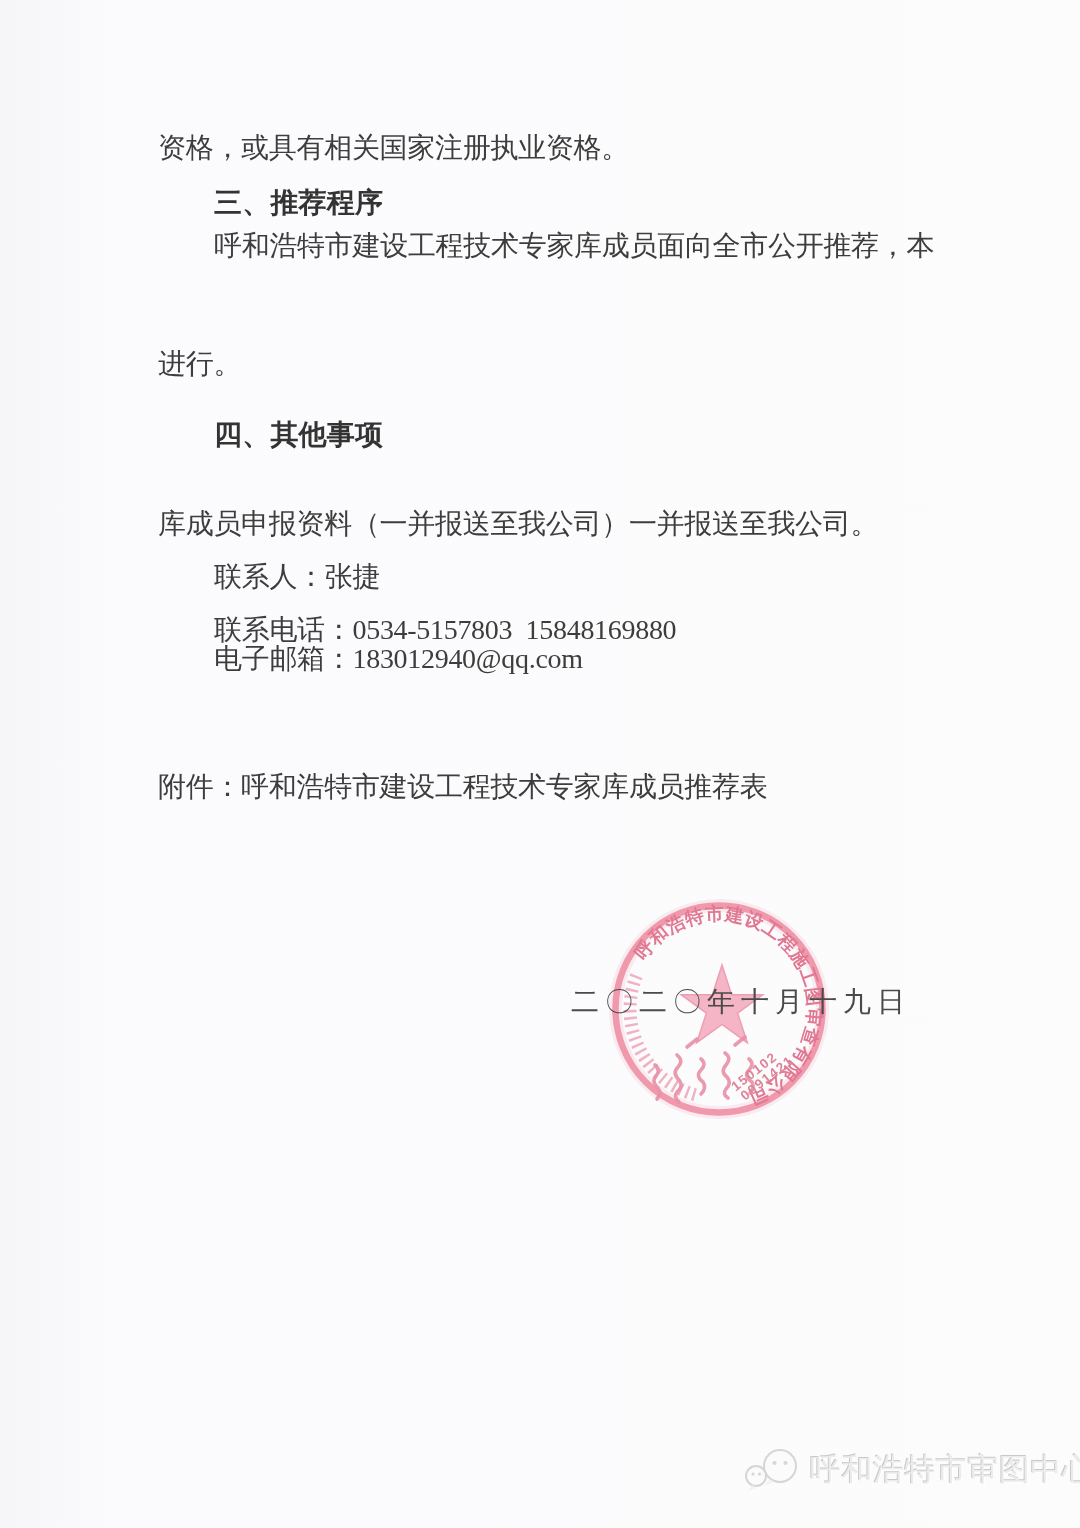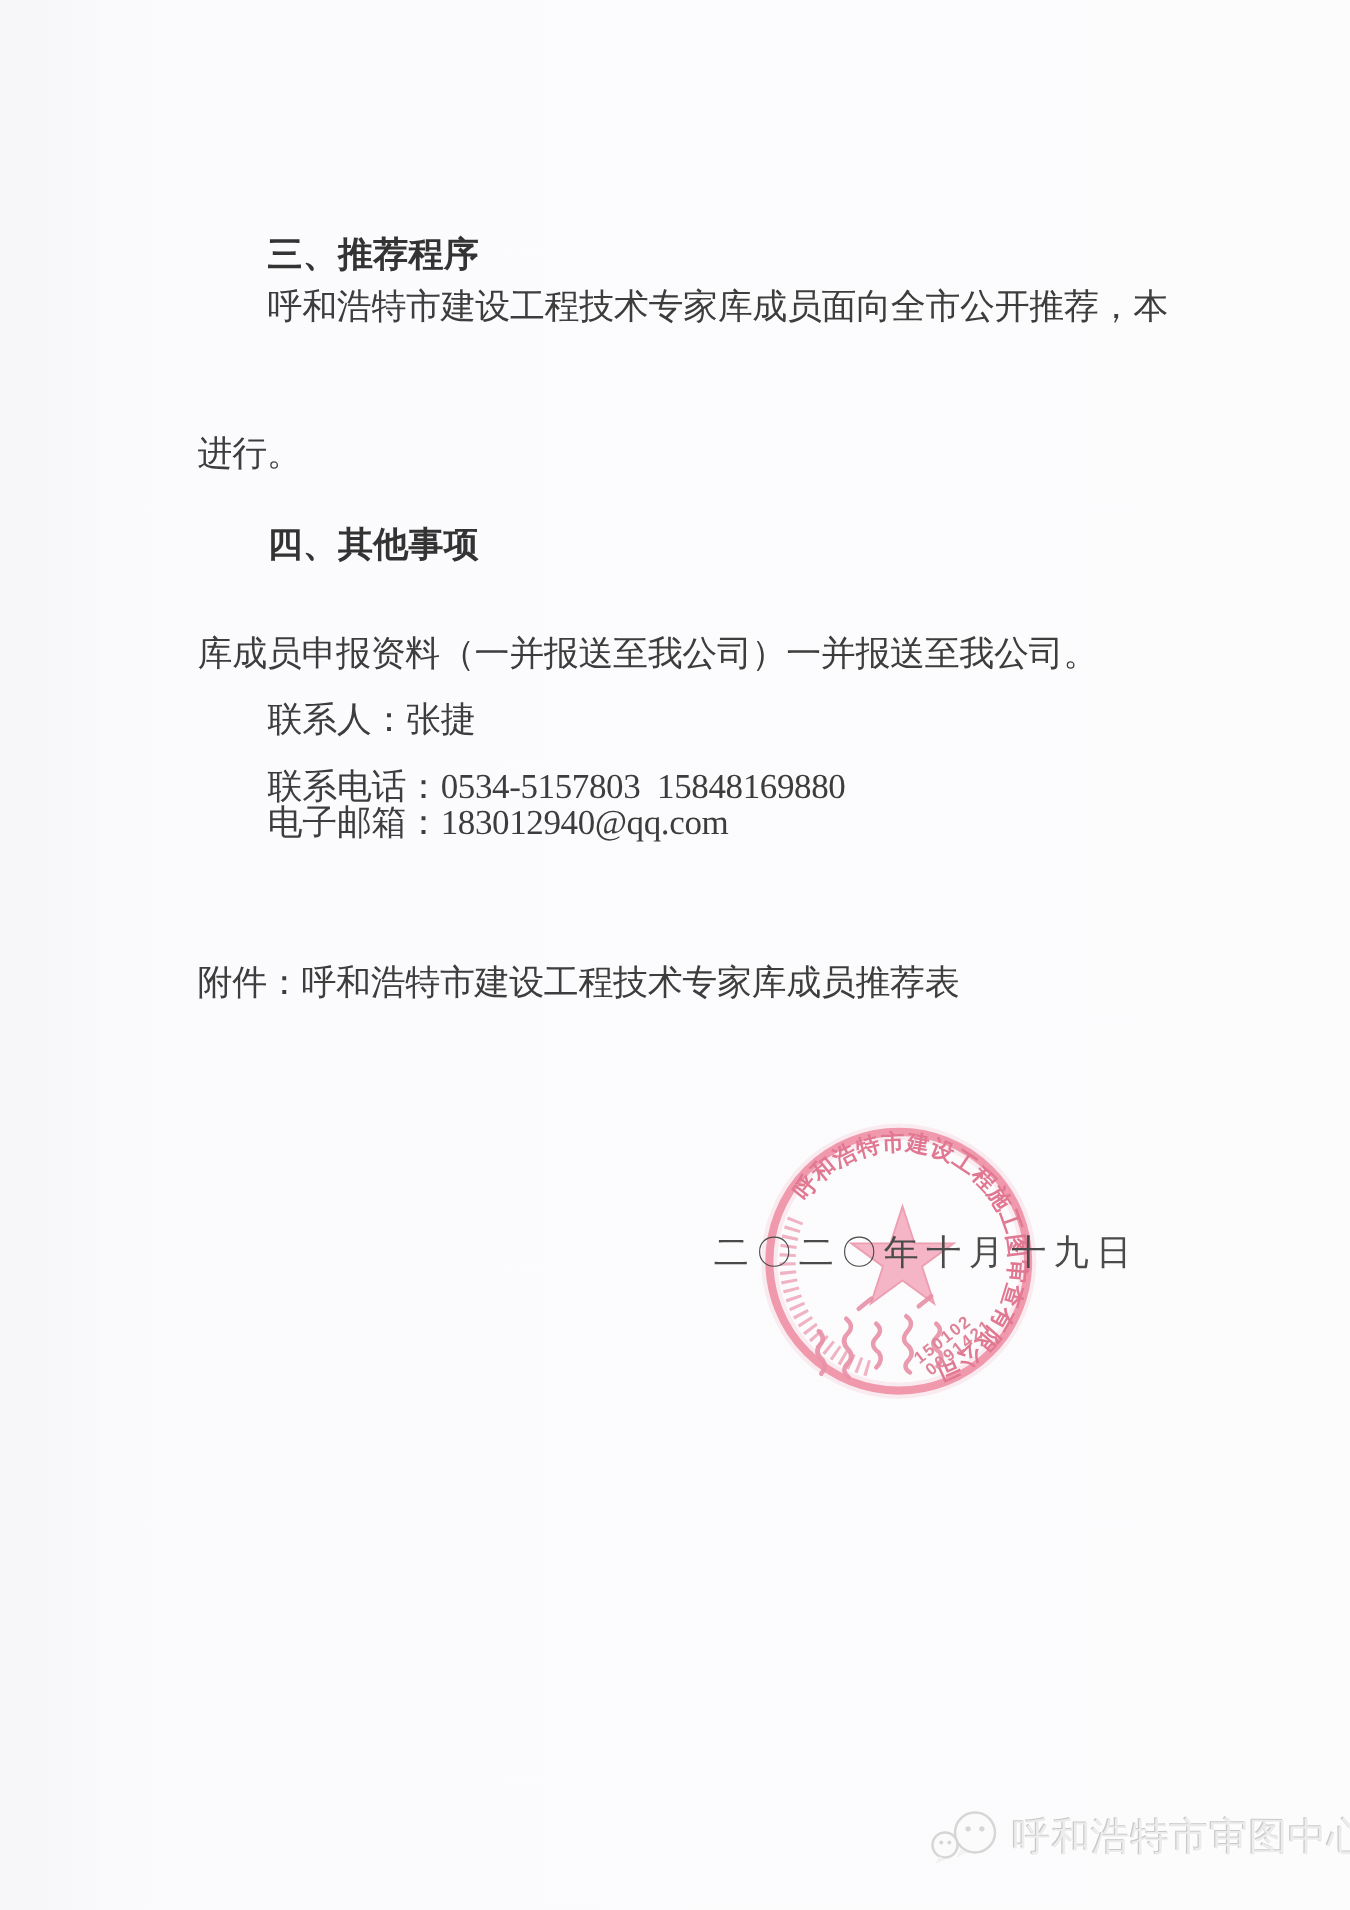--- a/index.html
+++ b/index.html
@@ -12,21 +12,21 @@
   }
   .line{
     position:absolute;
     font-size:28px;
     letter-spacing:-0.3px;
     color:#3d3d3d;
     white-space:pre;
     line-height:1.1;
   }
   .heading{
-    font-family:Liberation Serif, serif;
+    font-family:Liberation Mono, monospace;
     font-weight:700;
     color:#333333;
     letter-spacing:0.2px;
   }
   .date-line{
     position:absolute;
     left:571px;top:983px;
     font-size:28px;
     letter-spacing:6px;
     color:#4a4a4a;
@@ -62,20 +62,21 @@
     font-family:"Liberation Sans","DejaVu Sans",sans-serif;
     white-space:pre;
     margin-left:6px;
   }
 </style>
 </head>
 <body>
 
 <div class="page">
 
+  <div class="line" style="left:158px;top:133px">资格，或具有相关国家注册执业资格。</div>
 
   <div class="line heading" style="left:214px;top:190px">三、推荐程序</div>
 
   <div class="line" style="left:214px;top:231px">呼和浩特市建设工程技术专家库成员面向全市公开推荐，本</div>
   <div class="line" style="left:158px;top:349px">进行。</div>
 
   <div class="line heading" style="left:214px;top:422px">四、其他事项</div>
 
   <div class="line" style="left:158px;top:509px">库成员申报资料（一并报送至我公司）一并报送至我公司。</div>
 

